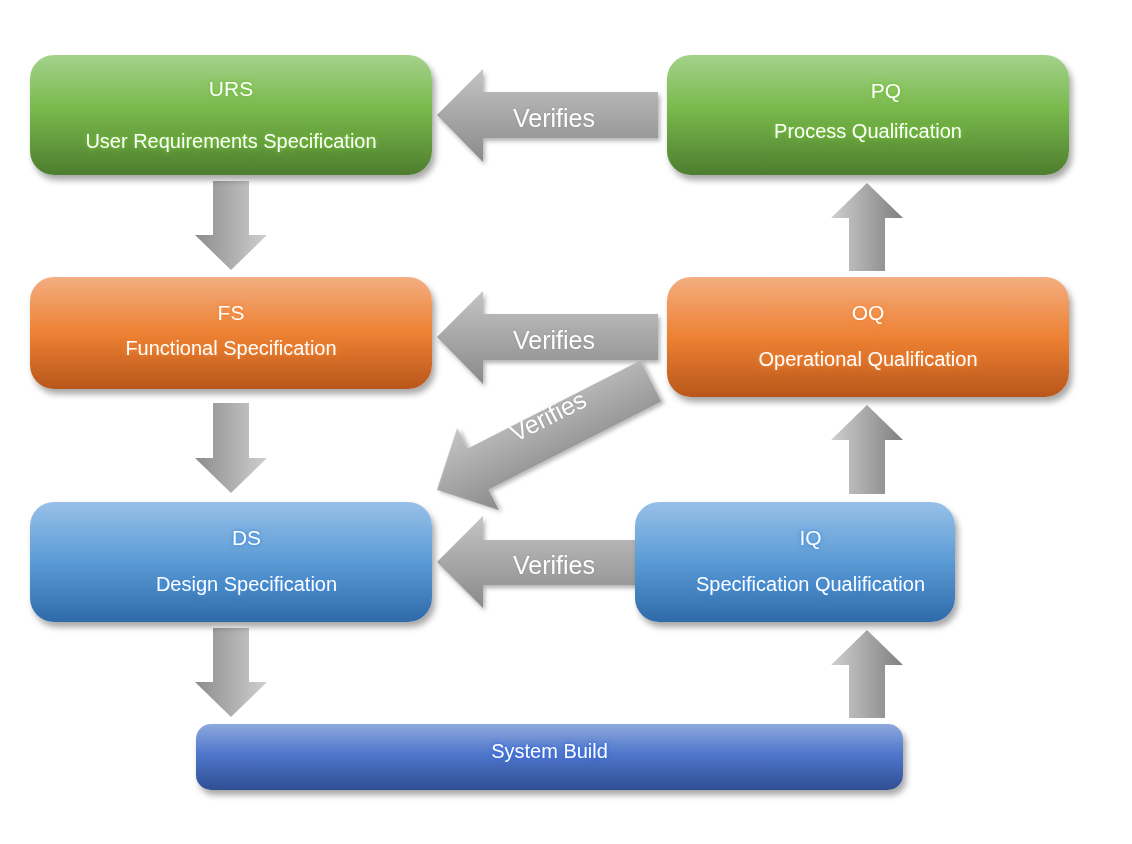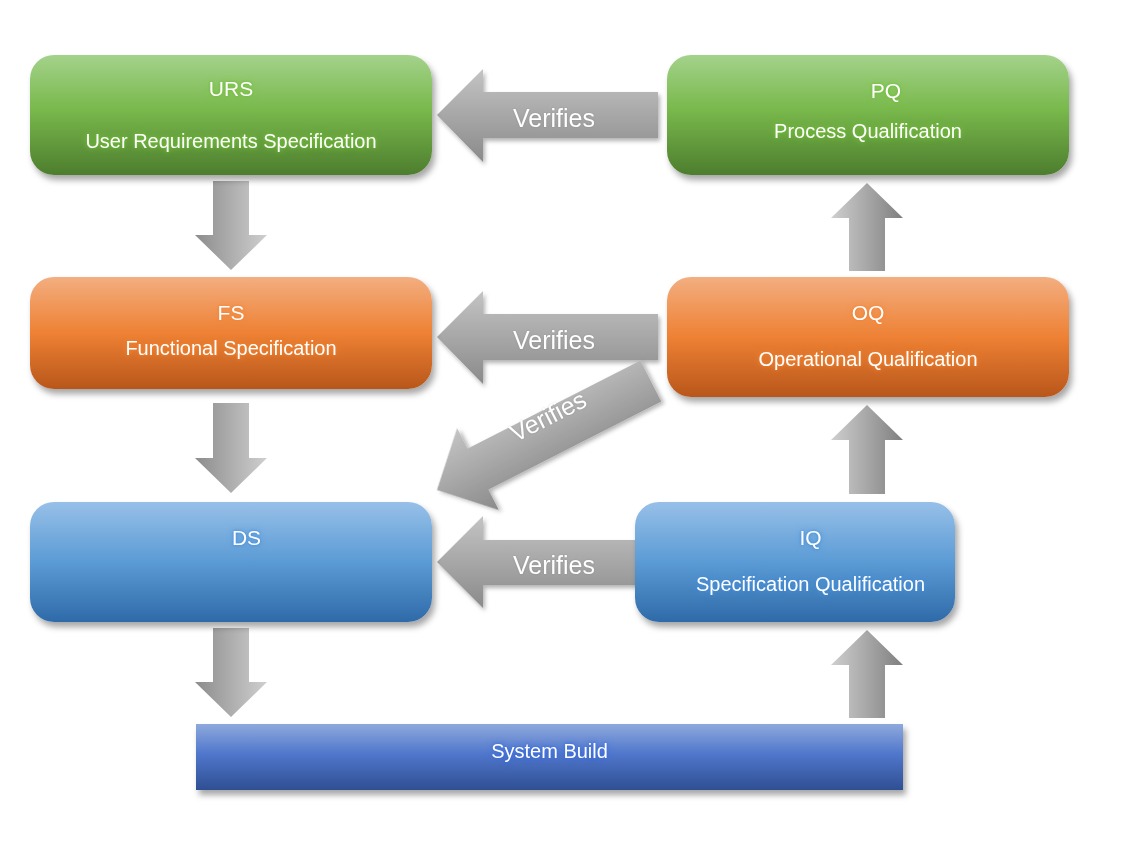--- a/index.html
+++ b/index.html
@@ -8,21 +8,21 @@
   .box { position:absolute; border-radius:24px; color:#fff; text-align:center;
          box-shadow: 3px 5px 6px rgba(0,0,0,0.35); }
   .box .abbr { position:absolute; left:0; right:0; font-size:21px; }
   .box .full { position:absolute; left:0; right:0; font-size:20px; }
   .green  { background:linear-gradient(#a4d28b 0%, #79b94c 45%, #4d7d2e 100%); }
   .green span { text-shadow:0 0 6px #7ccb3e, 0 0 3px #6bb03a; }
   .orange { background:linear-gradient(#f3ae80 0%, #ee8134 50%, #b8561a 100%); }
   .orange span { text-shadow:0 0 6px #f28b3c, 0 0 3px #ee7d2d; }
   .blue   { background:linear-gradient(#97c0e8 0%, #5b9bd5 50%, #2e6aa8 100%); }
   .blue span { text-shadow:0 0 6px #4f96e0, 0 0 3px #3d86d0;padding-left:31px; }
-  .build  { background:linear-gradient(#8ea9dc 0%, #5077cc 45%, #2f4f93 100%); border-radius:0; }
+  .build  { background:linear-gradient(#8ea9dc 0%, #5077cc 45%, #2f4f93 100%); border-radius:15px; }
   .build span { text-shadow:0 0 6px #3a6ee0, 0 0 3px #3b6bd6; }
   svg.arrows { position:absolute; left:0; top:0; }
   .vlabel { position:absolute; color:#fff; font-size:25px; text-shadow:0 0 2px rgba(0,0,0,0.15); }
 </style>
 </head>
 <body>
 
 <svg class="arrows" width="1132" height="844">
   <defs>
     <linearGradient id="gv" x1="0" y1="0" x2="1" y2="0">
@@ -67,20 +67,21 @@
 <div class="box green" style="left:30px;top:55px;width:402px;height:120px;">
   <span class="abbr" style="top:22px;">URS</span>
   <span class="full" style="top:75px;">User Requirements Specification</span>
 </div>
 <div class="box orange" style="left:30px;top:277px;width:402px;height:112px;">
   <span class="abbr" style="top:24px;">FS</span>
   <span class="full" style="top:60px;">Functional Specification</span>
 </div>
 <div class="box blue" style="left:30px;top:502px;width:402px;height:120px;">
   <span class="abbr" style="top:24px;">DS</span>
+  <span class="full" style="top:71px;">Design Specification</span>
 </div>
 
 <div class="box green" style="left:667px;top:55px;width:402px;height:120px;">
   <span class="abbr" style="top:24px;margin-left:36px;">PQ</span>
   <span class="full" style="top:65px;">Process Qualification</span>
 </div>
 <div class="box orange" style="left:667px;top:277px;width:402px;height:120px;">
   <span class="abbr" style="top:24px;">OQ</span>
   <span class="full" style="top:71px;">Operational Qualification</span>
 </div>

